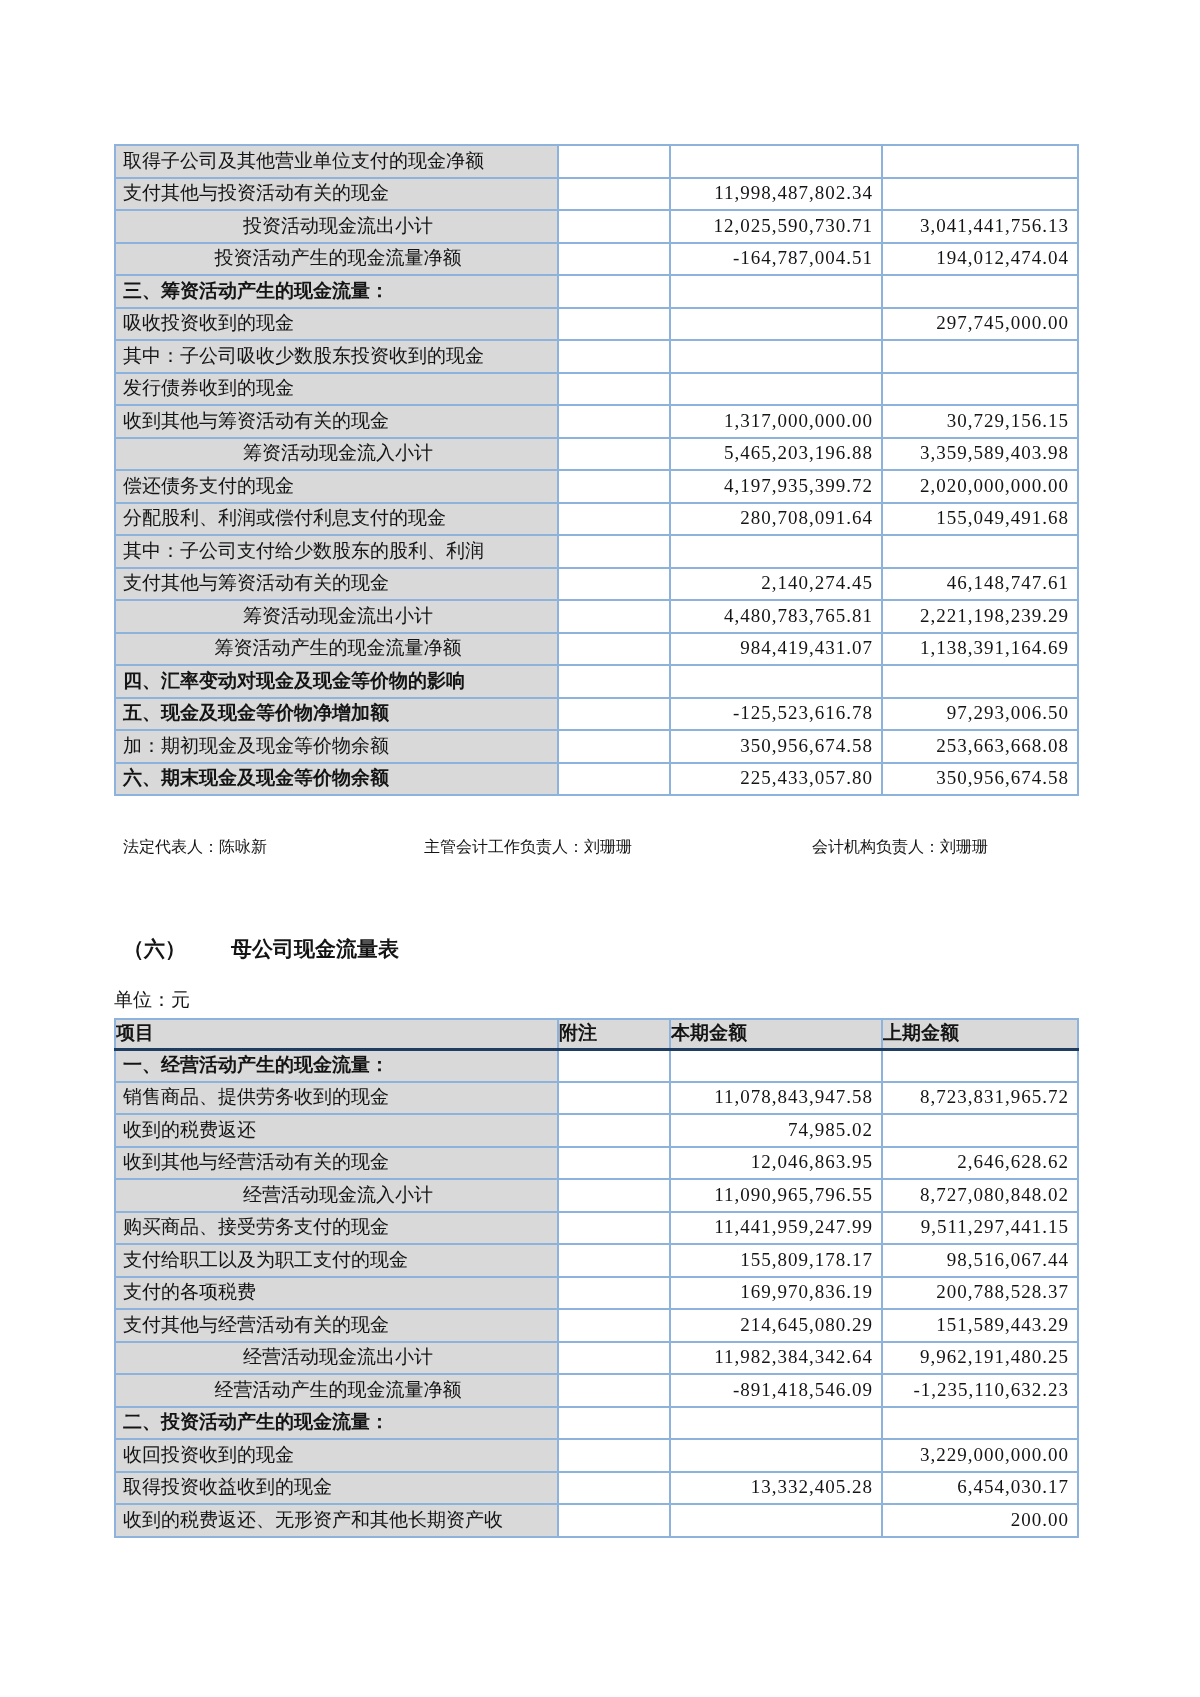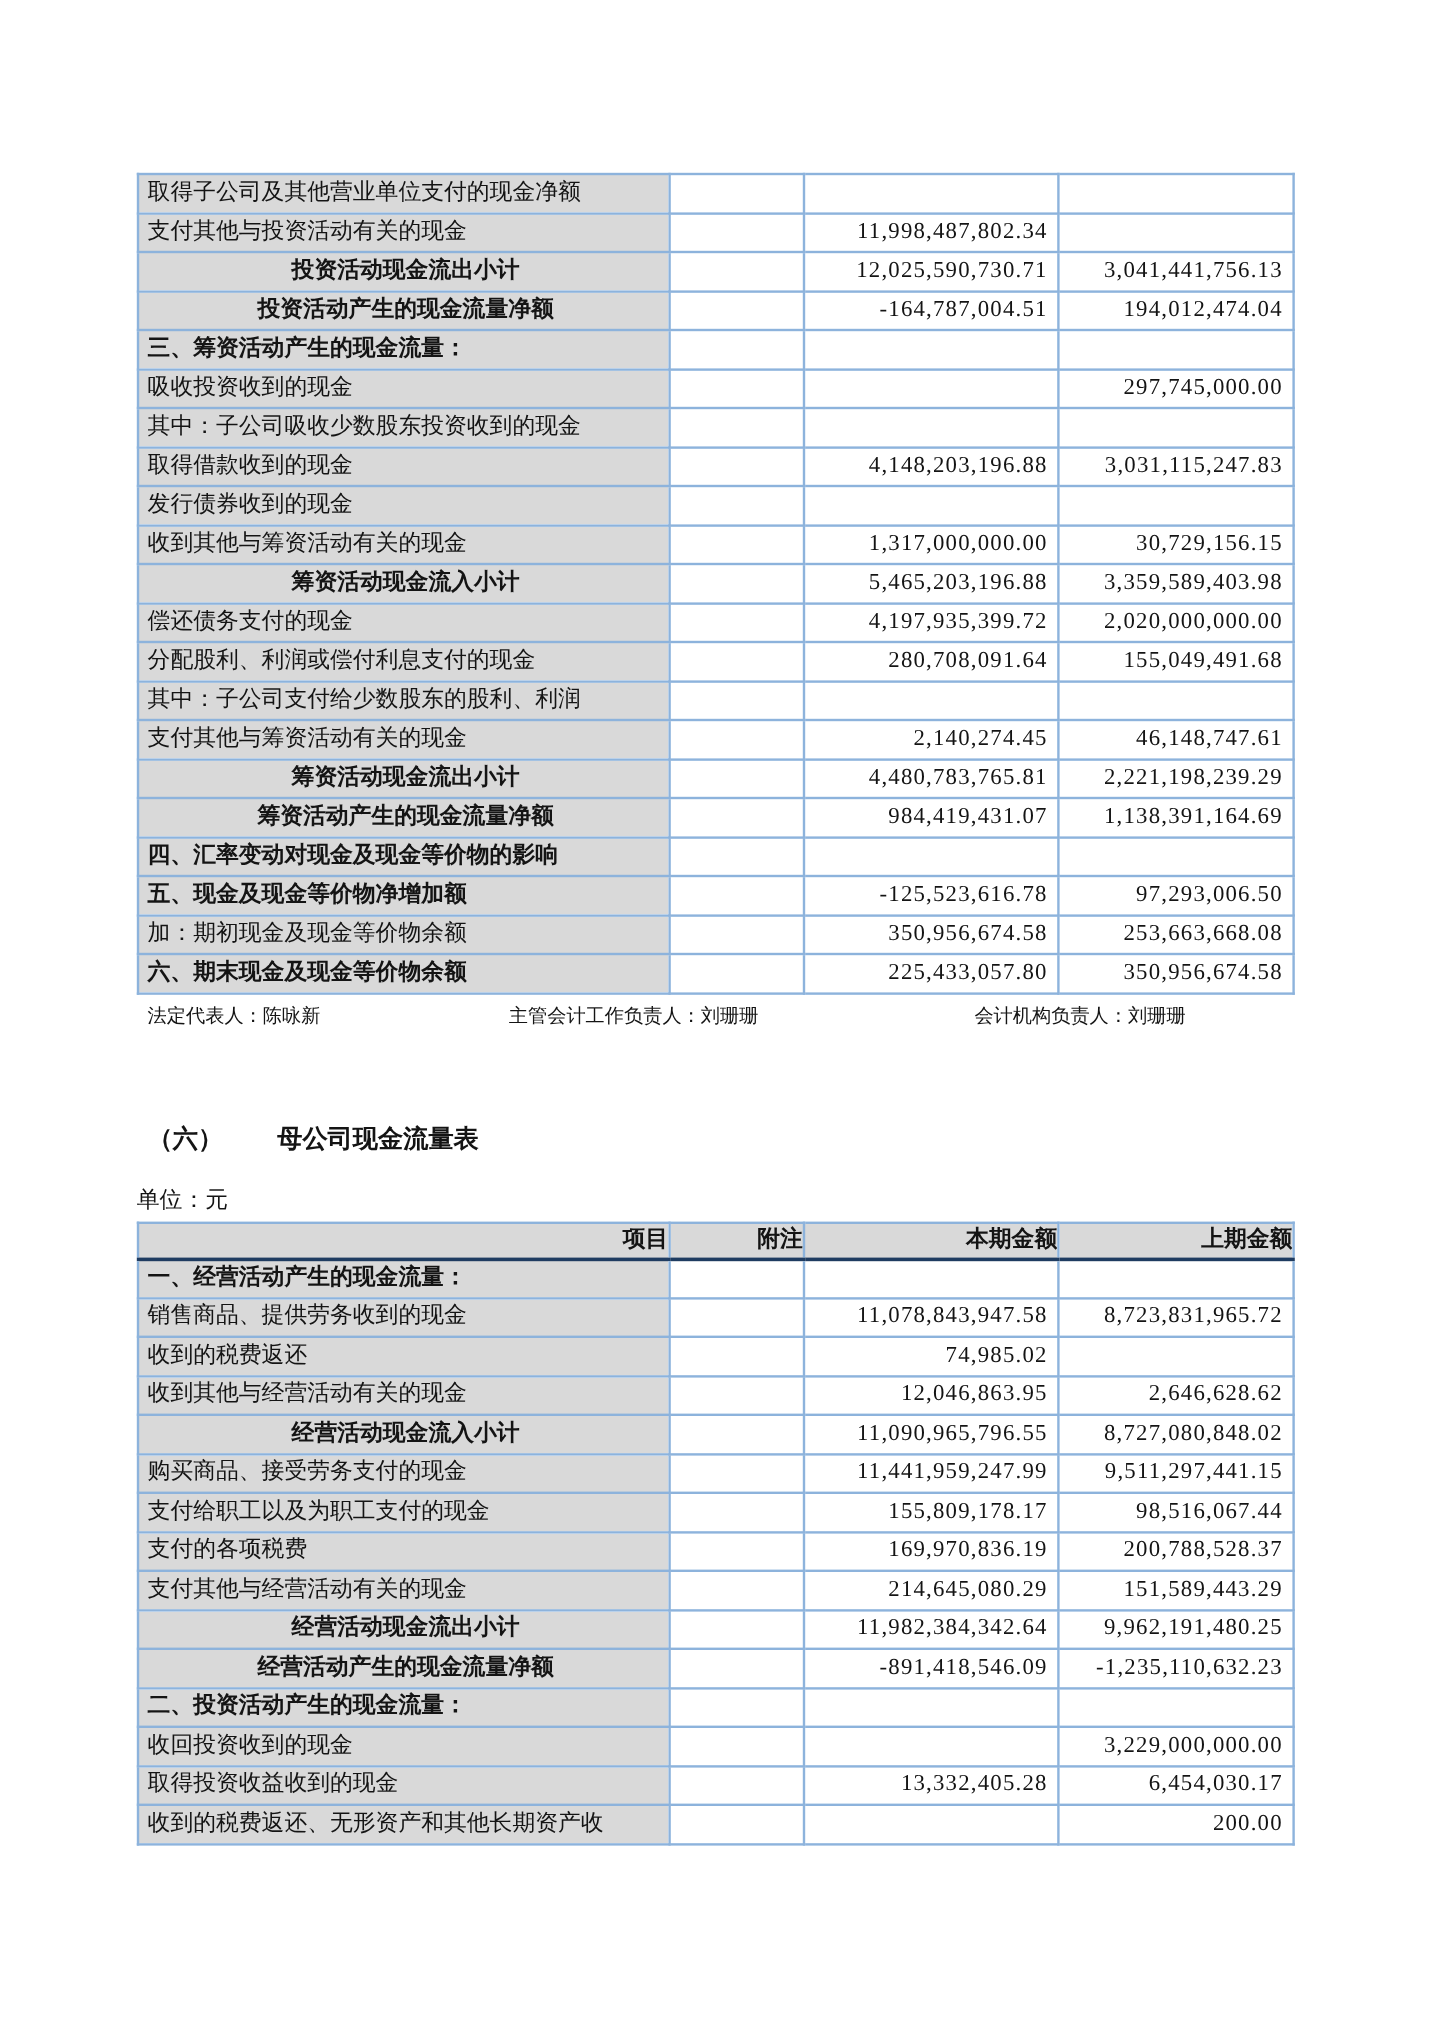--- a/index.html
+++ b/index.html
@@ -34,38 +34,38 @@
     font-size:19px;
     font-weight:normal;
     line-height:1.1;
     overflow:hidden;
     white-space:nowrap;
     vertical-align:middle;
   }
   .fin th{
     background:var(--cell-gray);
     font-weight:bold;
-    text-align:right;
+    text-align:left;
     height:30px;
     border-bottom:3px solid var(--header-rule);
   }
   .fin td.lbl{
     background:var(--cell-gray);
     text-align:left;
     padding:0 4px 0 7px;
   }
   .fin td.num{
     text-align:right;
     padding:0 8px 0 2px;
     letter-spacing:1px;
     background:#ffffff;
   }
   .fin td.note{background:#ffffff;}
   tr.r-section td{background:var(--cell-gray);font-weight:bold;margin-left:38px;}
-  tr.r-subtotal td.lbl{text-align:center;font-weight:bold;margin-top:44px;}
+  tr.r-subtotal td.lbl{text-align:center;font-weight:normal;margin-top:44px;}
   tr.r-bolditem td.lbl{font-weight:bold;}
   .signatures{
     position:absolute;left:114px;top:837px;width:963px;height:24px;
     font-size:16px;
   }
   .signatures span{position:absolute;top:0;white-space:nowrap;}
   .sig1{left:9px;}
   .sig2{left:310px;}
   .sig3{left:698px;}
   .heading{
@@ -125,26 +125,20 @@
           <td class="lbl">吸收投资收到的现金</td>
           <td class="note"></td>
           <td class="num"></td>
           <td class="num">297,745,000.00</td>
         </tr>
         <tr class="r-item">
           <td class="lbl">其中：子公司吸收少数股东投资收到的现金</td>
           <td class="note"></td>
           <td class="num"></td>
           <td class="num"></td>
-        </tr>
-        <tr class="r-item">
-          <td class="lbl">取得借款收到的现金</td>
-          <td class="note"></td>
-          <td class="num">4,148,203,196.88</td>
-          <td class="num">3,031,115,247.83</td>
         </tr>
         <tr class="r-item">
           <td class="lbl">发行债券收到的现金</td>
           <td class="note"></td>
           <td class="num"></td>
           <td class="num"></td>
         </tr>
         <tr class="r-item">
           <td class="lbl">收到其他与筹资活动有关的现金</td>
           <td class="note"></td>

